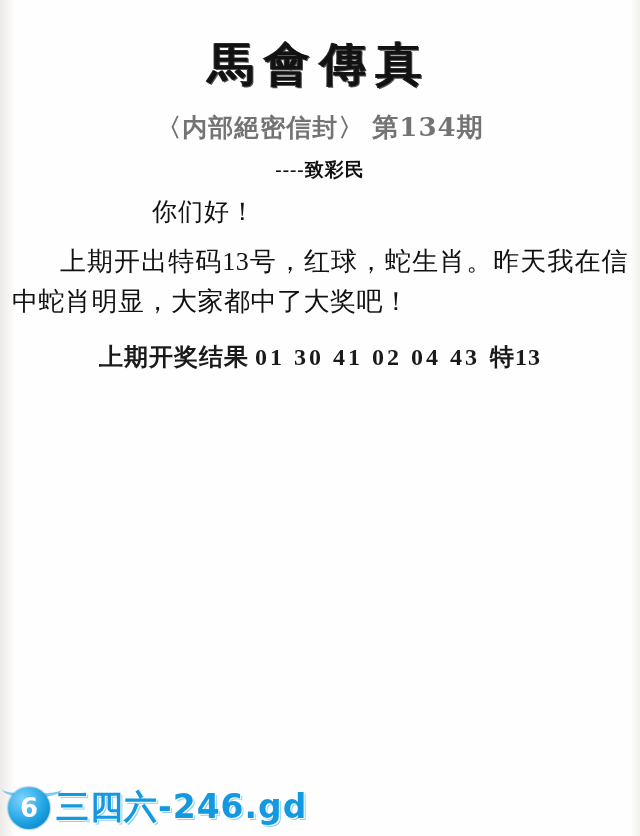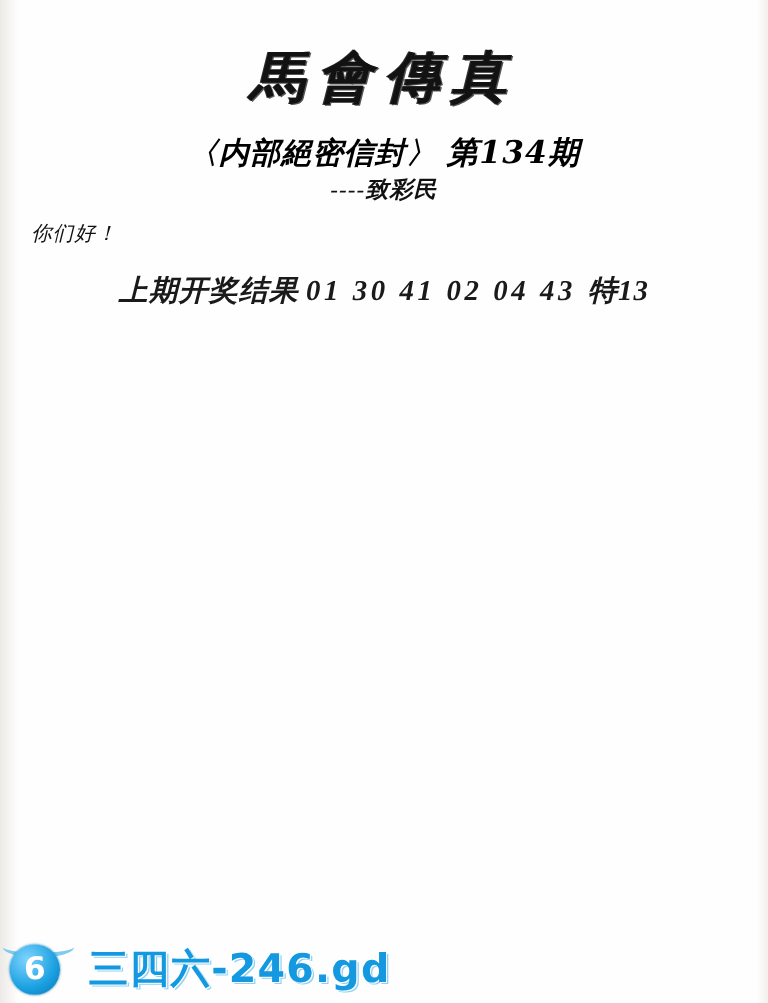--- a/index.html
+++ b/index.html
@@ -28,63 +28,64 @@
   }
   .edge-right {
     position: absolute;
     right: 0; top: 0; bottom: 0;
     width: 10px;
     background: linear-gradient(to left, #f2f0ec, #ffffff);
   }
   .content {
     position: relative;
     z-index: 2;
-    padding: 0 26px;
-    font-style: italic;
+    padding: 0 12px;
   }
   .title {
     text-align: center;
     margin-top: 34px;
     font-family: "DejaVu Serif", serif;
     font-weight: bold;
     font-size: 46px;
     letter-spacing: 10px;
     color: #121212;
     text-shadow: 1px 1px 0 #555, -1px 0 0 #333;
   }
   .subtitle {
     text-align: center;
     margin-top: 14px;
     font-family: "DejaVu Serif", serif;
     font-weight: bold;
     font-size: 25px;
-    color: #000000;
+    color: #737373;
     letter-spacing: 1px;
   }
   .subtitle .issue {
     font-size: 26px;
     margin-left: 8px;
   }
   .dedication {
     text-align: center;
+    margin-top: 12px;
     font-size: 19px;
     font-weight: bold;
     color: #111;
     letter-spacing: 1px;
   }
   .salutation {
     margin-top: 20px;
     margin-left: 62px;
     font-size: 25px;
     color: #111;
     letter-spacing: 1px;
   }
   .greeting {
     margin-top: 12px;
-    font-size: 17px;
+    margin-left: 140px;
+    font-size: 25px;
     color: #111;
     letter-spacing: 1px;
   }
   .para {
     margin-top: 14px;
     font-size: 26px;
     line-height: 1.52;
     color: #111;
     text-align: justify;
     letter-spacing: 0.5px;
@@ -134,21 +135,21 @@
     color: #ffffff;
     font-family: "DejaVu Sans", sans-serif;
     font-weight: bold;
     font-size: 26px;
     display: flex;
     align-items: center;
     justify-content: center;
     box-shadow: 0 0 2px #0a6ea8;
   }
   .wm-text {
-    margin-left: 24px;
+    margin-left: 6px;
     font-family: "DejaVu Sans", sans-serif;
     font-weight: bold;
     font-size: 33px;
     color: #1499e0;
     text-shadow: 1px 1px 0 #ffffff, 2px 2px 0 #8fd2f2;
     letter-spacing: 1px;
   }
   .wm-swoosh {
     position: absolute;
     left: 2px;
@@ -173,20 +174,21 @@
 
     <div class="subtitle">
       <span>〈内部絕密信封〉</span><span class="issue">第134期</span>
     </div>
 
     <div class="dedication">----致彩民</div>
 
 
     <div class="greeting">你们好！</div>
 
+    <div class="para indent">上期开出特码13号，红球，蛇生肖。昨天我在信中蛇肖明显，大家都中了大奖吧！</div>
 
 
 
     <div class="result">
       <span>上期开奖结果</span><span class="nums">01  30  41  02  04  43</span><span class="special">特</span><span>13</span>
     </div>
 
   </div>
 
   <div class="wm-swoosh"></div>

